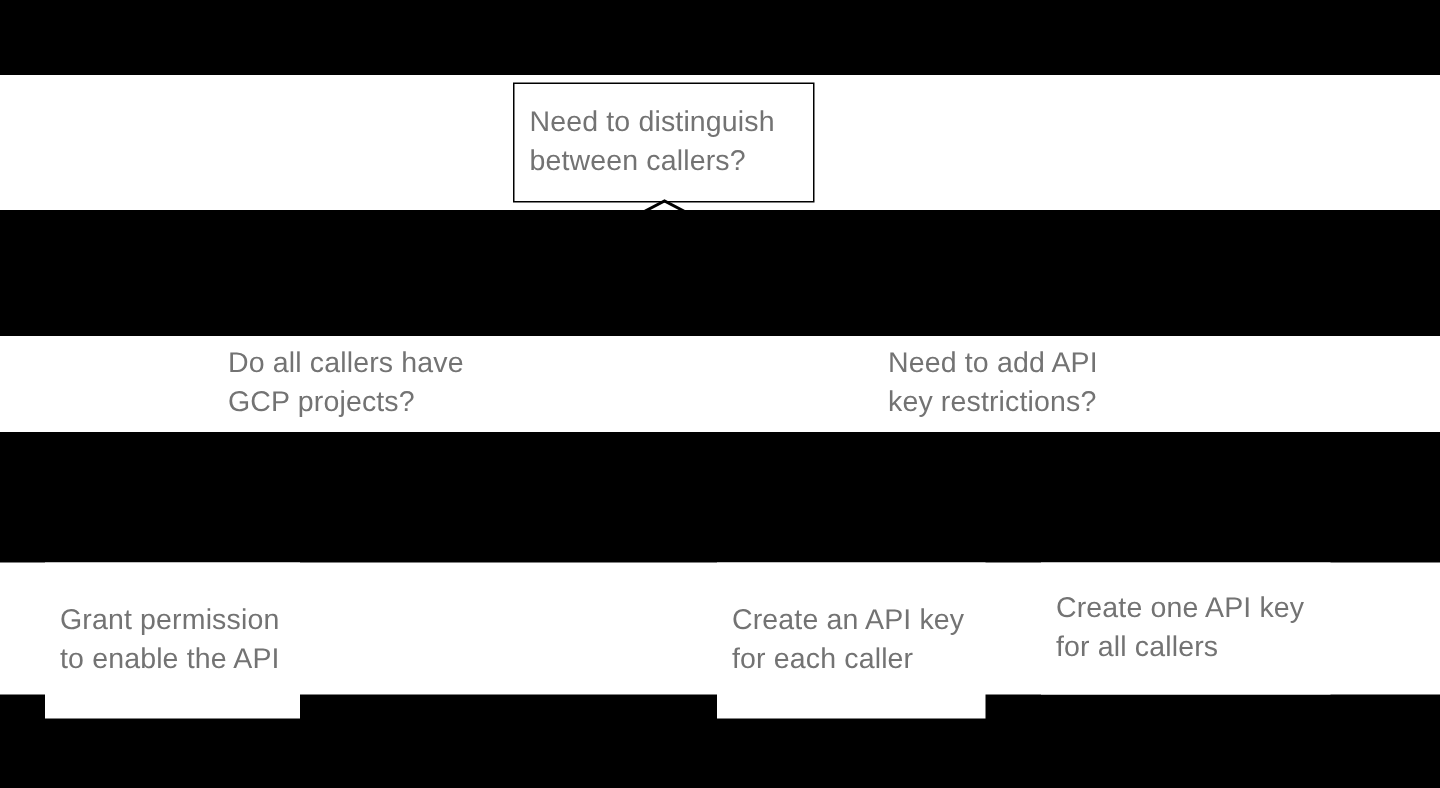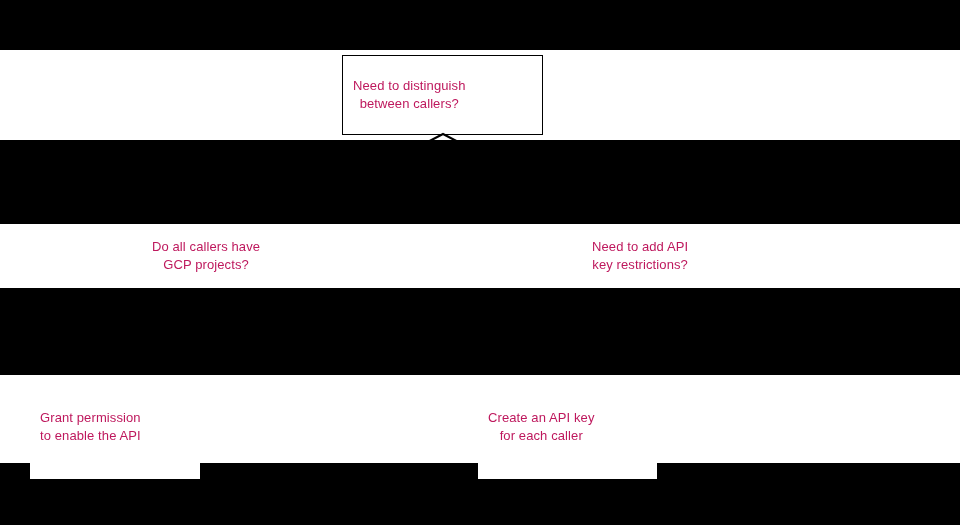--- a/index.html
+++ b/index.html
@@ -24,28 +24,27 @@
     background: #ffffff;
   }
   #band-top    { top: 50px;  height: 90px; }
   #band-mid    { top: 224px; height: 64px; }
   #band-bottom { top: 375px; height: 88px; }
 
   
   .node {
     position: absolute;
     background: #ffffff;
-    color: #be185d;
+    color: #737373;
     box-sizing: border-box;
     display: flex;
     align-items: center;
-    font-size: 13px;
+    font-size: 19px;
     line-height: 1.38;
     letter-spacing: 0.1px;
-    text-align: center;
   }
   .node .txt {
     padding: 0 10px;
     white-space: pre-line;
   }
   .node.bordered {
     border: 1.4px solid #000000;
   }
 
   
@@ -115,14 +114,18 @@
     <span class="txt">Grant permission
 to enable the API</span>
   </div>
 
 
   <div class="node" id="node-a-key-each">
     <span class="txt">Create an API key
 for each caller</span>
   </div>
 
+  <div class="node" id="node-a-key-all">
+    <span class="txt">Create one API key
+for all callers</span>
+  </div>
 
 </div>
 
 </body></html>

